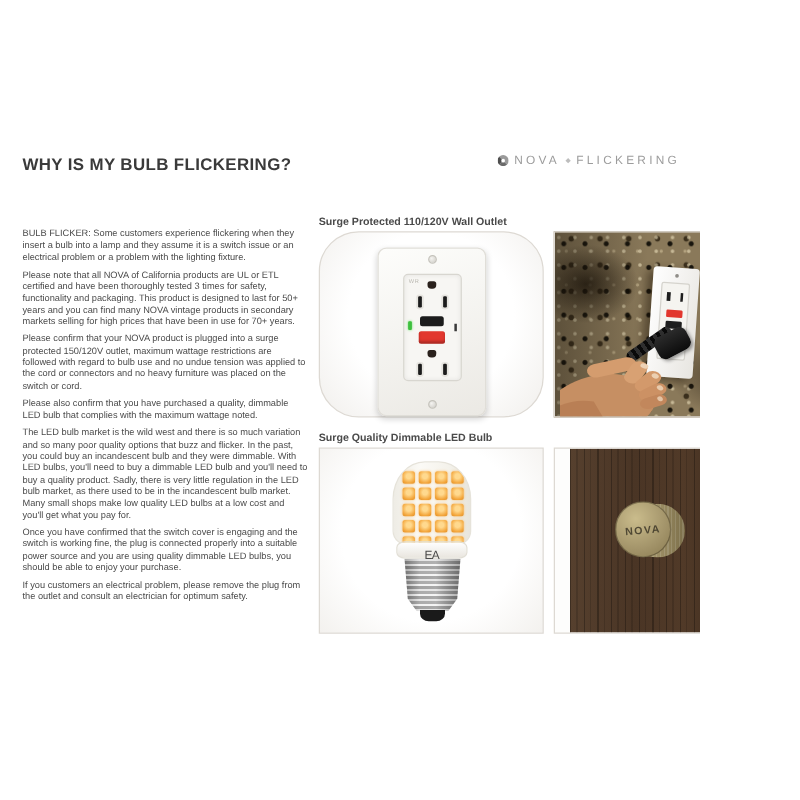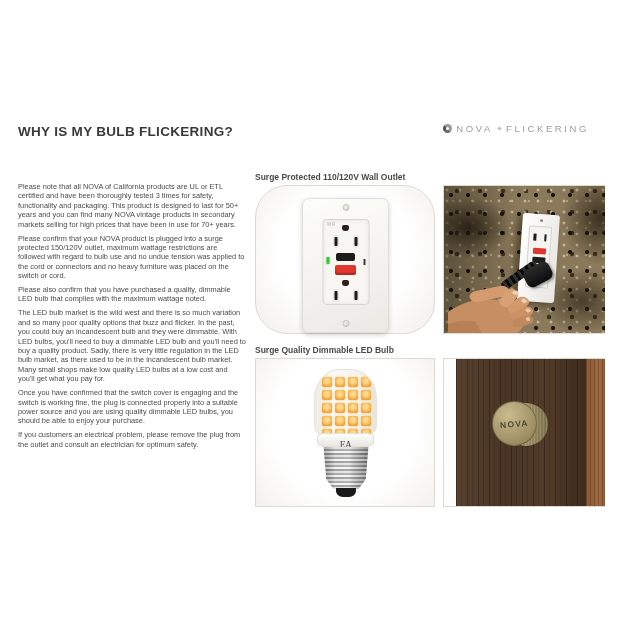--- a/index.html
+++ b/index.html
@@ -1,16 +1,16 @@
 <!DOCTYPE html>
 <html style="--title-text: #3a3a3a; --body-text: #4b4b4b; --caption-text: #4a4a4a; --brand-gray: #9c9c9c; --reset-button-red: #e2372e; --test-button-black: #1c1c1c; --indicator-green: #3fbf3f; --brass: #a3946a; --wood-dark: #4a3525;"><head>
 <meta charset="utf-8">
 <style>
   html,body{margin:0;padding:0;background:#fff;}
-  .page{position:relative;width:605px;height:640px;background:#fff;overflow:hidden;
+  .page{position:relative;width:560px;height:640px;background:#fff;overflow:hidden;
         font-family:"Liberation Sans",sans-serif;}
   *{box-sizing:border-box;}
 
   
   .title{position:absolute;left:18px;top:124px;margin:0;
          font-size:13.5px;font-weight:700;letter-spacing:.3px;
          color:var(--title-text,#3a3a3a);}
   .brand{position:absolute;top:123px;right:16px;display:flex;align-items:center;gap:4px;}
   .brand-ring{width:9px;height:9px;border-radius:50%;
               border:3px solid #9a9a9a;border-left-color:#4f4f4f;border-bottom-color:#6a6a6a;}
@@ -100,21 +100,21 @@
              background:linear-gradient(90deg,#eeece5,#fbfaf6 35%,#f4f2eb 72%,#e8e5dc);
              border:1px solid #e6e3da;}
   .led-grid{position:absolute;left:7px;top:7px;width:49px;display:grid;
             grid-template-columns:repeat(4,10px);grid-auto-rows:10px;gap:3px;}
   .led-grid i{display:block;border-radius:2px;
               background:radial-gradient(circle at 50% 40%,#ffd98e 0 25%,#f3a63c 70%,#df8d25);
               box-shadow:0 0 2px rgba(255,185,90,.9);}
   .bulb-band{position:absolute;left:61px;top:74px;width:57px;height:14px;border-radius:7px/5px;
              background:linear-gradient(180deg,#fefefe,#e9e6df);border:1px solid #e2dfd6;
              text-align:center;}
-  .bulb-band span{font-family:Liberation Serif, serif;font-size:9.5px;color:#4a4a4a;
+  .bulb-band span{font-family:Liberation Sans, sans-serif;font-size:9.5px;color:#4a4a4a;
                   line-height:13px;letter-spacing:-0.5px;}
   .bulb-base{position:absolute;left:64px;top:88px;width:52px;height:42px;
              clip-path:polygon(7% 0,93% 0,88% 76%,74% 100%,26% 100%,12% 76%);
              background:
                linear-gradient(90deg,rgba(0,0,0,.3),rgba(255,255,255,.25) 30%,rgba(255,255,255,.3) 55%,rgba(0,0,0,.35)),
                repeating-linear-gradient(180deg,#dcdcdc 0 2px,#8f8f8f 2px 4px,#efefef 4px 6px,#838383 6px 8px);}
   .bulb-tip{position:absolute;left:80px;top:129px;width:20px;height:9px;
             border-radius:0 0 7px 7px/0 0 6px 6px;background:#1a1a1a;}
 
   
@@ -149,20 +149,21 @@
   <h1 class="title">WHY IS MY BULB FLICKERING?</h1>
 
   <div class="brand">
     <span class="brand-ring"></span>
     <span class="brand-main">NOVA</span>
     <span class="brand-sep"></span>
     <span class="brand-sub">FLICKERING</span>
   </div>
 
   <div class="article">
+    <p>BULB FLICKER: Some customers experience flickering when they insert a bulb into a lamp and they assume it is a switch issue or an electrical problem or a problem with the lighting fixture.</p>
     <p>Please note that all NOVA of California products are UL or ETL certified and have been thoroughly tested 3 times for safety, functionality and packaging. This product is designed to last for 50+ years and you can find many NOVA vintage products in secondary markets selling for high prices that have been in use for 70+ years.</p>
     <p>Please confirm that your NOVA product is plugged into a surge protected 150/120V outlet, maximum wattage restrictions are followed with regard to bulb use and no undue tension was applied to the cord or connectors and no heavy furniture was placed on the switch or cord.</p>
     <p>Please also confirm that you have purchased a quality, dimmable LED bulb that complies with the maximum wattage noted.</p>
     <p>The LED bulb market is the wild west and there is so much variation and so many poor quality options that buzz and flicker. In the past, you could buy an incandescent bulb and they were dimmable. With LED bulbs, you'll need to buy a dimmable LED bulb and you'll need to buy a quality product. Sadly, there is very little regulation in the LED bulb market, as there used to be in the incandescent bulb market. Many small shops make low quality LED bulbs at a low cost and you'll get what you pay for.</p>
     <p>Once you have confirmed that the switch cover is engaging and the switch is working fine, the plug is connected properly into a suitable power source and you are using quality dimmable LED bulbs, you should be able to enjoy your purchase.</p>
     <p>If you customers an electrical problem, please remove the plug from the outlet and consult an electrician for optimum safety.</p>
   </div>
 
   <div class="fig" id="fig-outlet">
     <div class="cap">Surge Protected 110/120V Wall Outlet</div>

